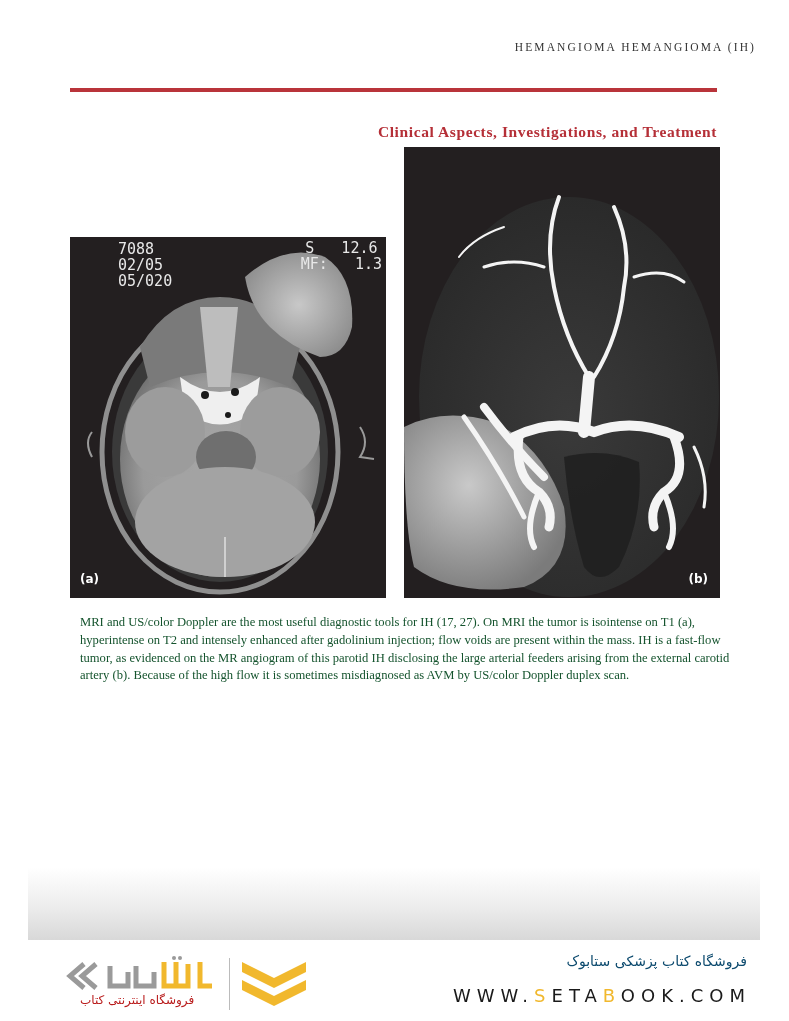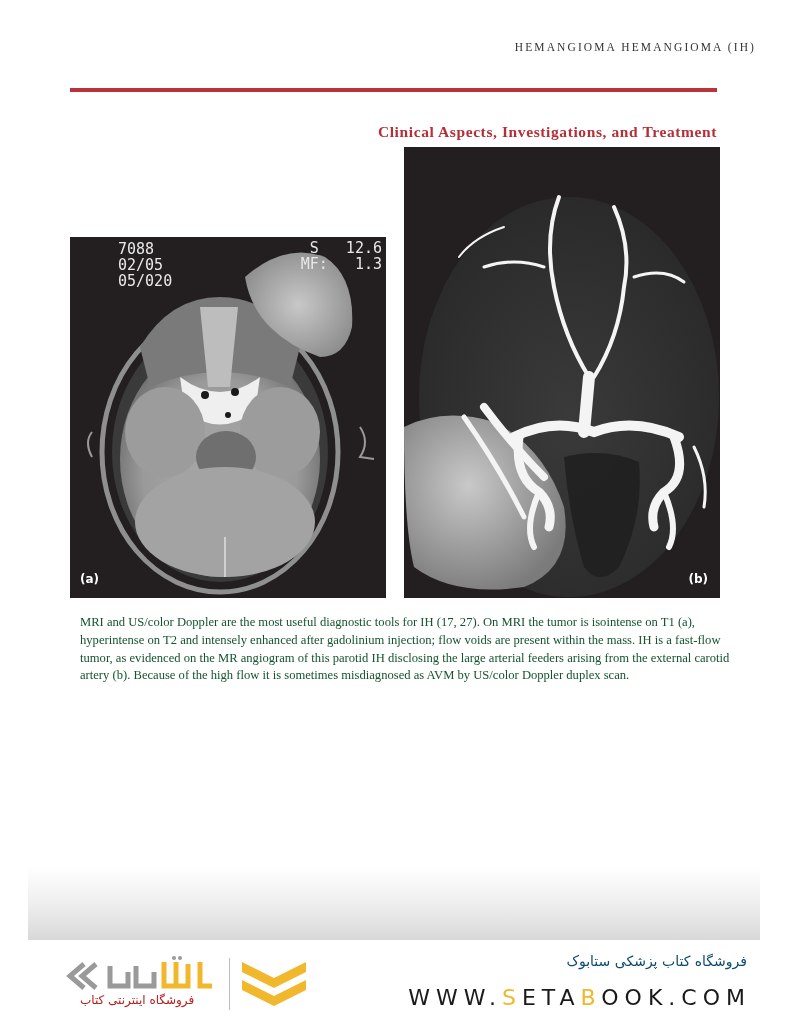--- a/index.html
+++ b/index.html
@@ -32,21 +32,21 @@
     }
     #fig-a .fig-label { left: 10px; bottom: 12px; }
     #fig-b .fig-label { right: 12px; bottom: 12px; }
     .overlay-text {
       position: absolute; color: #e8e8e8;
       font-family: "DejaVu Sans Mono", monospace; font-size: 15px; line-height: 16px;
       white-space: pre;
       margin-left: 48px;
     }
     #overlay-left { left: 0px; top: 4px; }
-    #overlay-right { right: 4px; top: 3px; text-align: right; }
+    #overlay-right { right: 4px; top: 3px; text-align: center; }
     svg { display: block; }
     .caption {
       position: absolute; left: 80px; top: 614px; width: 652px;
       font-size: 12.6px; line-height: 17.8px; color: #14532d;
       text-align: left;
     }
     .fade-band {
       position: absolute; left: 28px; top: 868px; width: 732px; height: 72px;
       background: linear-gradient(to bottom, rgba(255,255,255,1) 0%, #ececec 55%, #d8d8d8 100%);
     }
@@ -59,21 +59,21 @@
     .logo-sub {
       position: absolute; left: 80px; top: 993px;
       font-family: "DejaVu Sans", sans-serif; font-size: 12px; color: #b91c1c; direction: rtl;
     }
     .store-name {
       position: absolute; right: 42px; top: 953px;
       font-family: "DejaVu Sans", sans-serif; font-size: 14px; color: #0c4a6e; direction: rtl;
     }
     .website {
       position: absolute; right: 38px; top: 985px;
-      font-family: "DejaVu Sans", sans-serif; font-size: 22px; letter-spacing: 6px;
+      font-family: "DejaVu Sans", sans-serif; font-size: 18px; letter-spacing: 6px;
       color: #1a1a1a;
     }
     .website .hl { color: #f1b82d; }
   </style>
 </head>
 <body>
 
 <div class="running-head">HEMANGIOMA HEMANGIOMA (IH)</div>
 <div class="rule"></div>
 <div class="section-title">Clinical Aspects, Investigations, and Treatment</div>

